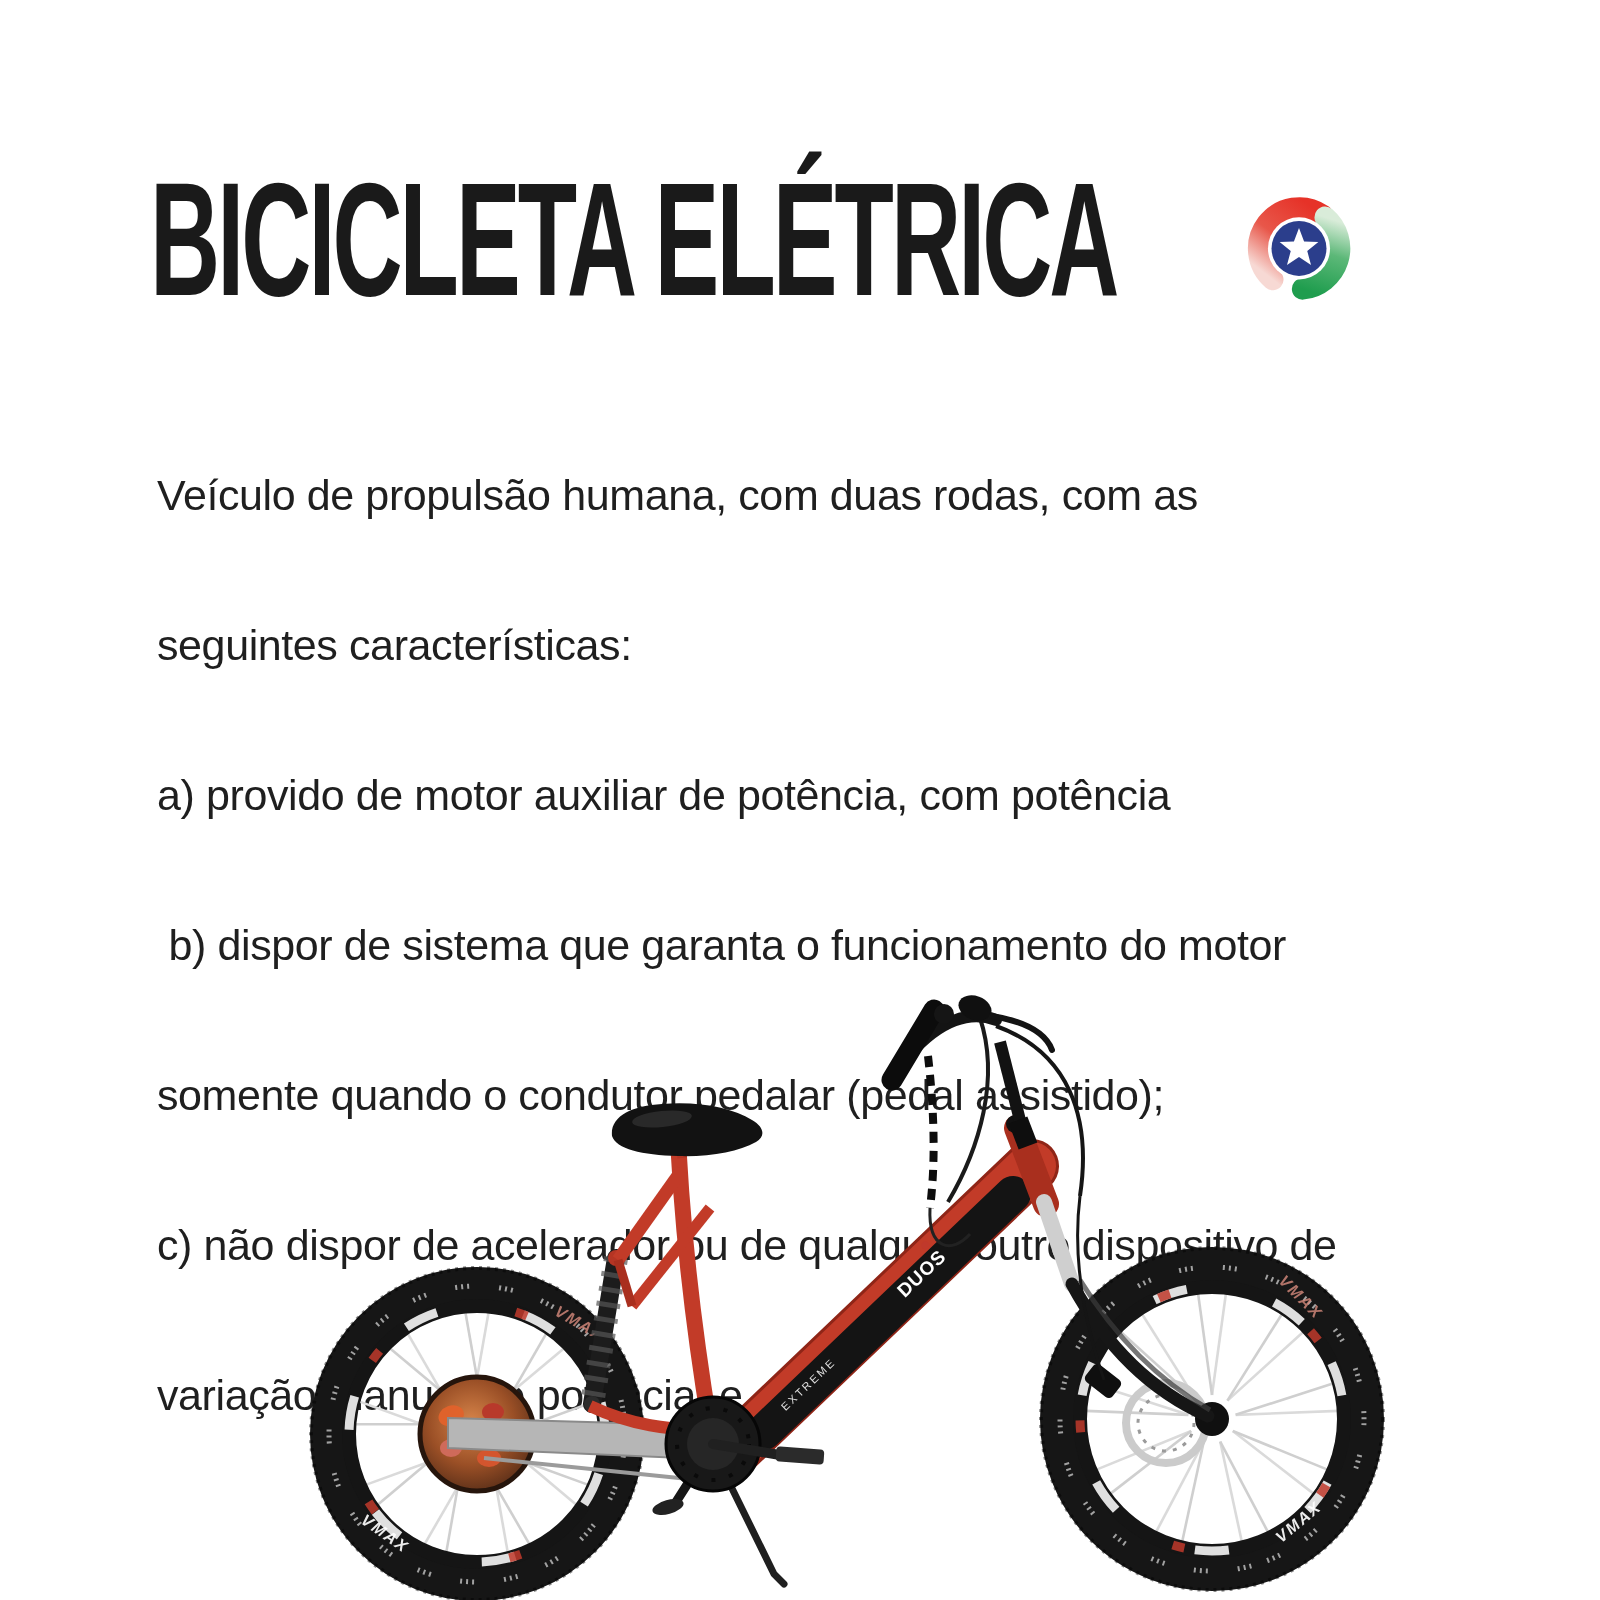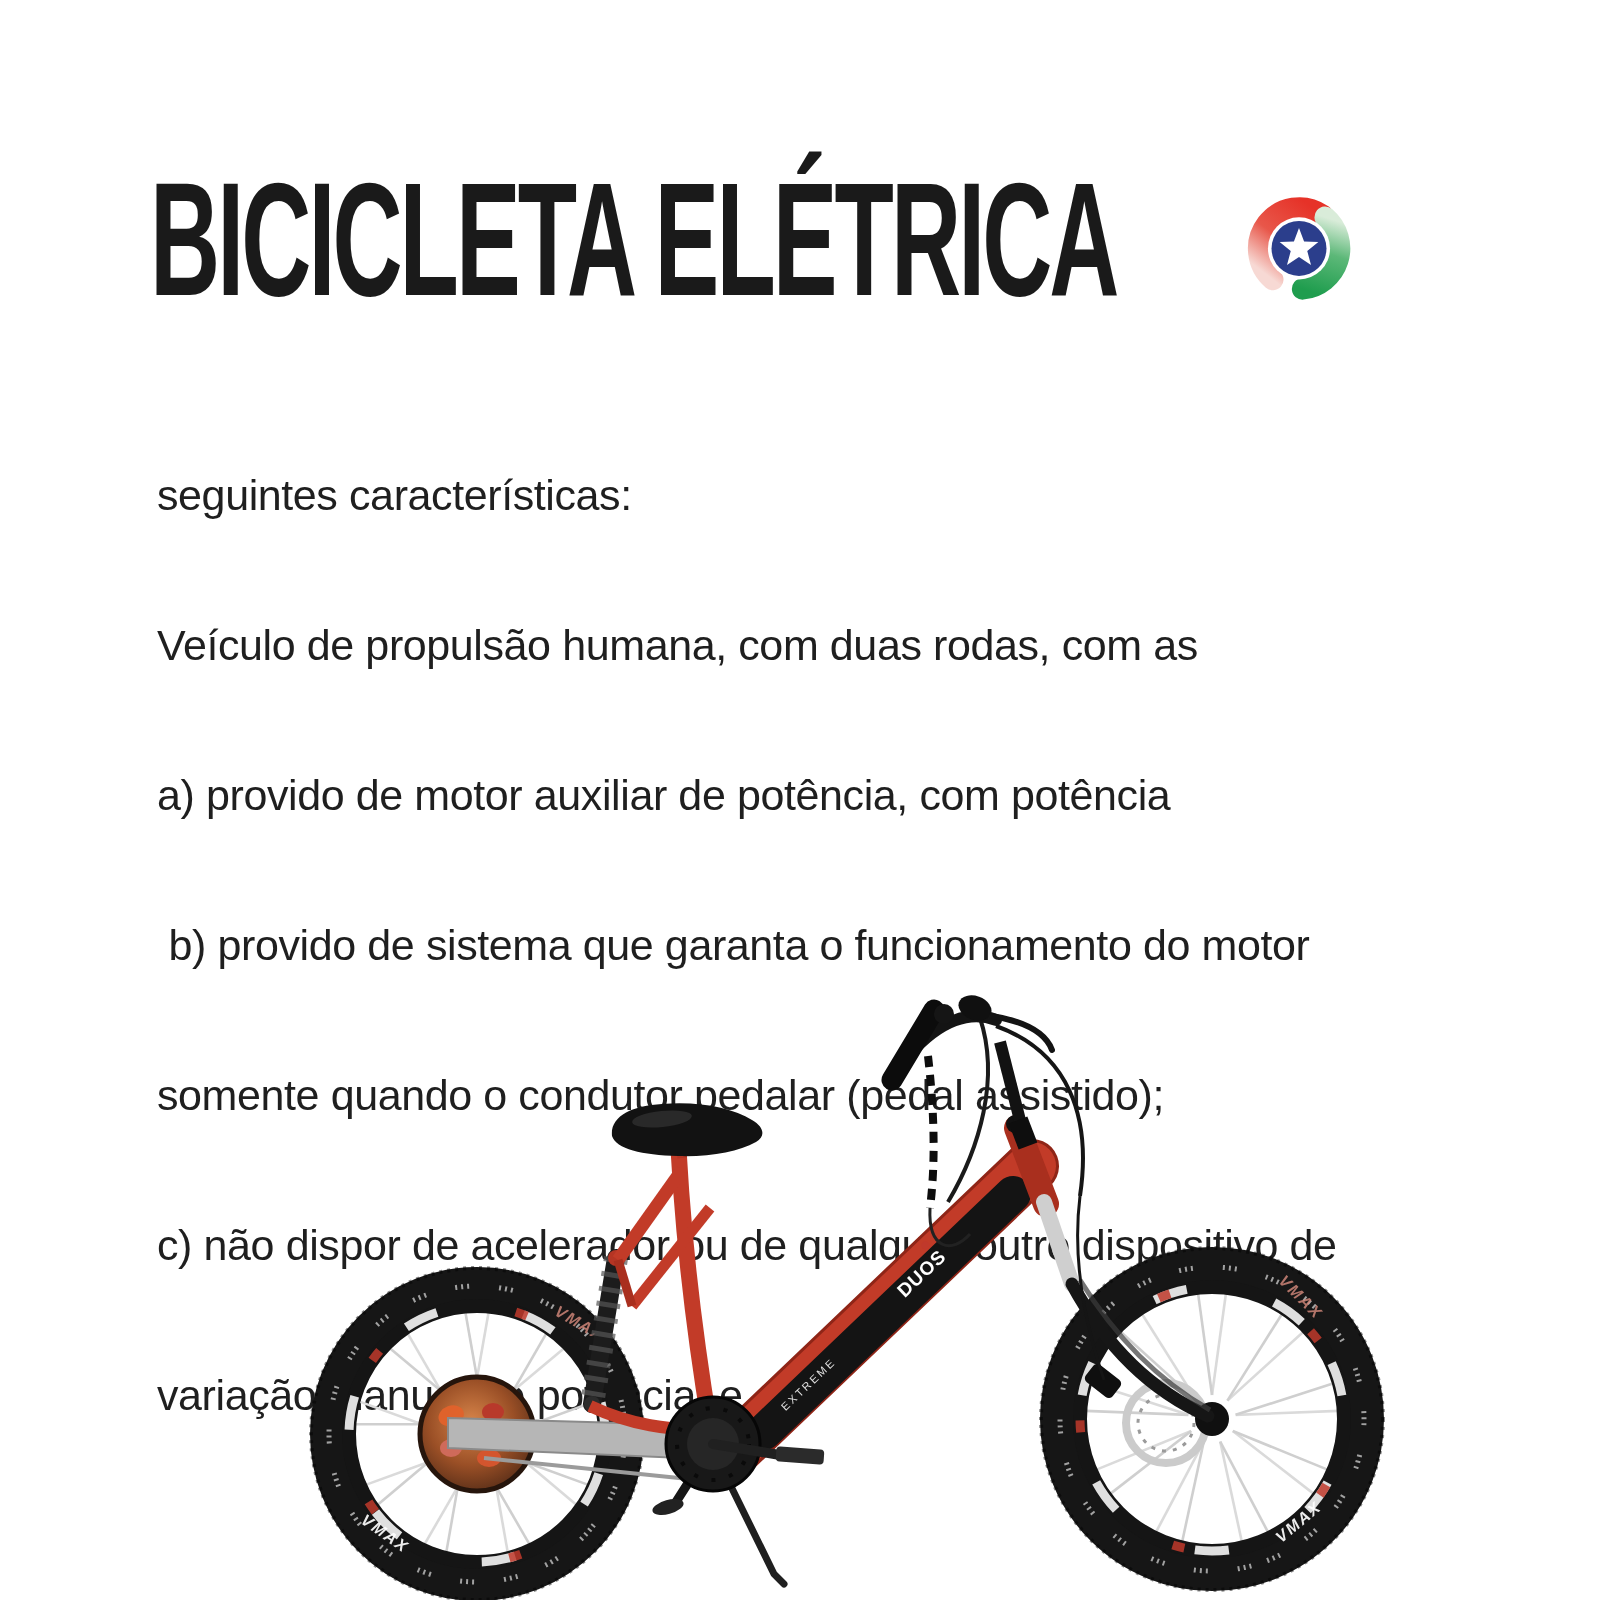--- a/index.html
+++ b/index.html
@@ -48,24 +48,24 @@
     </g>
     <g>
       <path d="M 58.5 99.8 A 40 40 0 0 0 80.7 29.4" fill="none" stroke="url(#greenArc)" stroke-width="21" stroke-linecap="round"></path>
     </g>
     <circle cx="55" cy="60" r="30.5" fill="#ffffff"></circle>
     <circle cx="55" cy="60" r="27" fill="#2b3e8c"></circle>
     <polygon fill="#ffffff" points="55,40 60,53.1 74,53.8 63.1,62.6 66.8,76.2 55,68.5 43.2,76.2 46.9,62.6 36,53.8 50,53.1"></polygon>
   </svg>
 
   <div class="paragraph">
+    <div>Veículo de propulsão humana, com duas rodas, com as</div>
     <div>seguintes características:</div>
-    <div>Veículo de propulsão humana, com duas rodas, com as</div>
     <div>a) provido de motor auxiliar de potência, com potência</div>
-    <div> b) provido de sistema que garanta o funcionamento do motor</div>
+    <div> b) dispor de sistema que garanta o funcionamento do motor</div>
     <div>somente quando o condutor pedalar (pedal assistido);</div>
     <div>c) não dispor de acelerador ou de qualquer outro dispositivo de</div>
     <div>variação manual de potência; e</div>
     
     
   </div>
 
   <svg class="bike" viewBox="0 0 1160 672">
     <defs>
       <radialGradient id="hubGrad" cx="0.45" cy="0.4" r="0.75">

